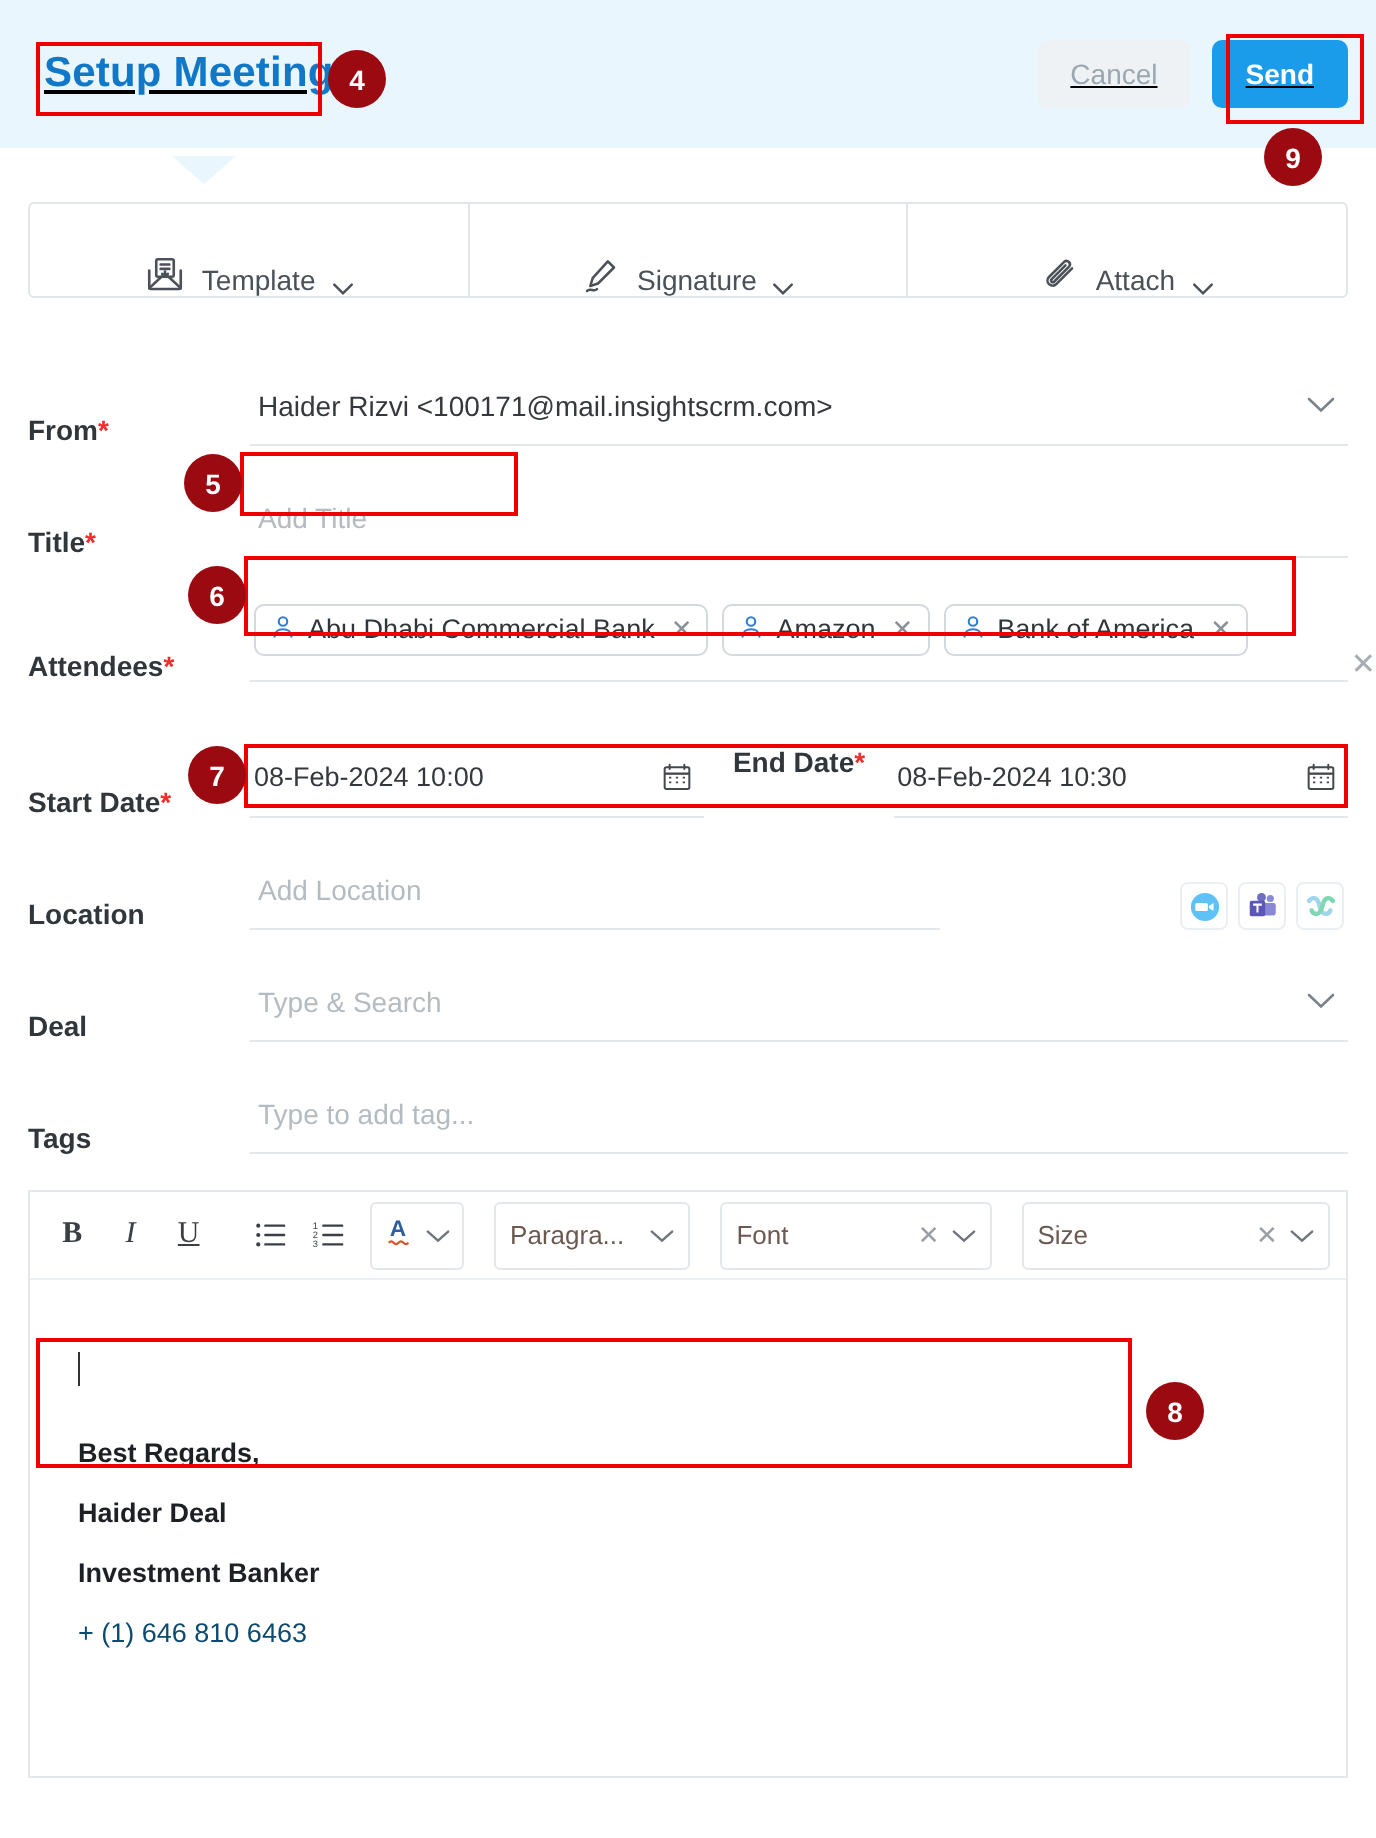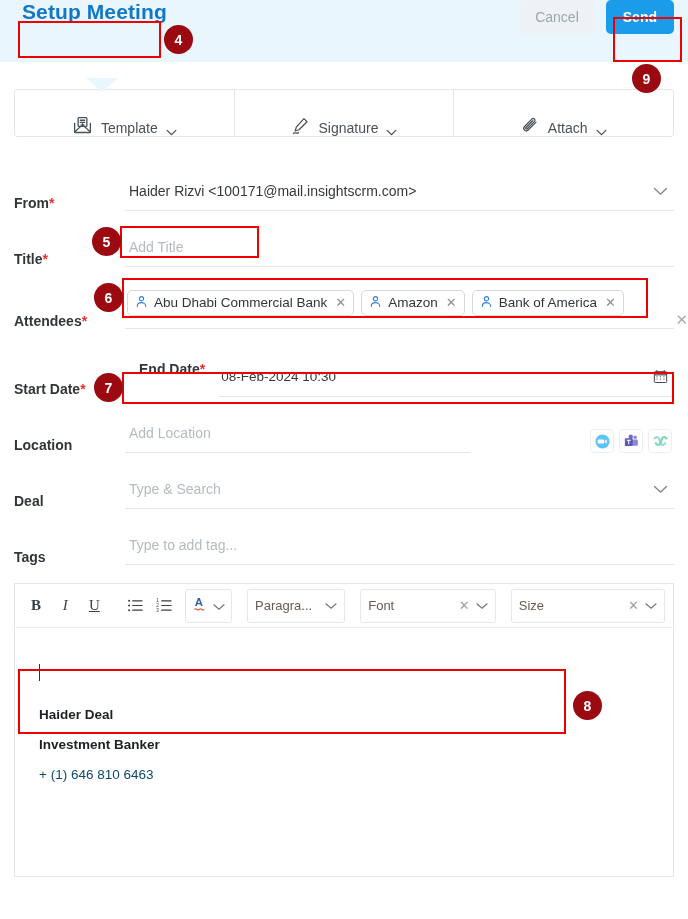--- a/index.html
+++ b/index.html
@@ -9,25 +9,26 @@
     width: 688px; height: 919px;
     background: #ffffff;
     font-family: "Liberation Sans", sans-serif;
     -webkit-font-smoothing: antialiased;
   }
   .page { position: relative; width: 688px; height: 919px; overflow: hidden; background:#fff; }
 
   
   .header {
     position: relative;
-    height: 62px;
+    height: 74px;
     background: #eaf6fd;
     display: flex;
-    align-items: flex-start;
+    align-items: center;
     padding: 0 14px 0 22px;
+    text-decoration: underline;
   }
   .header-title {
     font-size: 21px;
     font-weight: bold;
     color: #1178c8;
     letter-spacing: .1px;
     white-space: nowrap;
   }
   .header-spacer { flex: 1; }
   .btn-cancel {
@@ -382,20 +383,31 @@
         </div>
         <span class="clear-all">✕</span>
       </div>
     </div>
 
     <div class="row" style="margin-top:12px;">
       <div class="lbl">
         <span>Start Date</span><span class="req">*</span>
       </div>
 
+      <div class="date-field">
+        <span class="val">08-Feb-2024 10:00</span>
+        <span class="date-ico">
+          <svg width="15" height="15" viewBox="0 0 18 18" fill="none" stroke="#45494e" stroke-width="1.2">
+            <rect x="1.6" y="3.2" width="14.8" height="13" rx="1"></rect>
+            <path d="M1.6 7 h14.8" stroke-width="1.4"></path>
+            <path d="M4.6 1.6 v2.6 M13.4 1.6 v2.6" stroke-linecap="round"></path>
+            <path d="M4.2 9.4 h1.4 M8.3 9.4 h1.4 M12.4 9.4 h1.4 M4.2 12.2 h1.4 M8.3 12.2 h1.4 M12.4 12.2 h1.4" stroke-width="1.1"></path>
+          </svg>
+        </span>
+      </div>
 
       <div class="lbl-end">
         <span>End Date</span><span class="req">*</span>
       </div>
 
       <div class="date-field">
         <span class="val">08-Feb-2024 10:30</span>
         <span class="date-ico">
           <svg width="15" height="15" viewBox="0 0 18 18" fill="none" stroke="#45494e" stroke-width="1.2">
             <rect x="1.6" y="3.2" width="14.8" height="13" rx="1"></rect>
@@ -524,20 +536,21 @@
         <span>
           <svg width="12" height="8" viewBox="0 0 13 8" fill="none" stroke="#6e757c" stroke-width="1.3" stroke-linecap="round">
               <path d="M1 1.6 L6.5 6.5 L12 1.6"></path>
             </svg>
         </span>
       </div>
     </div>
 
     <div class="editor-body">
       <div class="caret-line"></div>
+      <div class="sig-line">Best Regards,</div>
       <div class="sig-line">Haider Deal</div>
       <div class="sig-line">Investment Banker</div>
       <div class="sig-line phone">+ (1) 646 810 6463</div>
     </div>
   </div>
 
   <div class="anno-box" style="left:18px; top:21px; width:143px; height:37px;"></div>
   <div class="badge" style="left:164px; top:25px;">4</div>
 
   <div class="anno-box" style="left:613px; top:17px; width:69px; height:45px;"></div>

